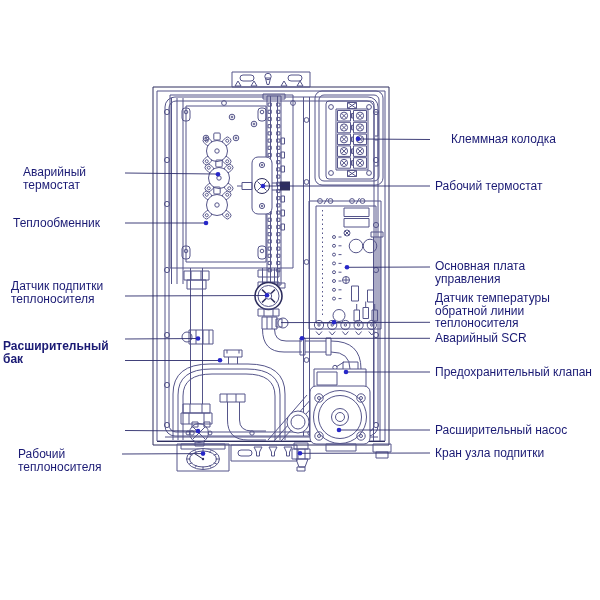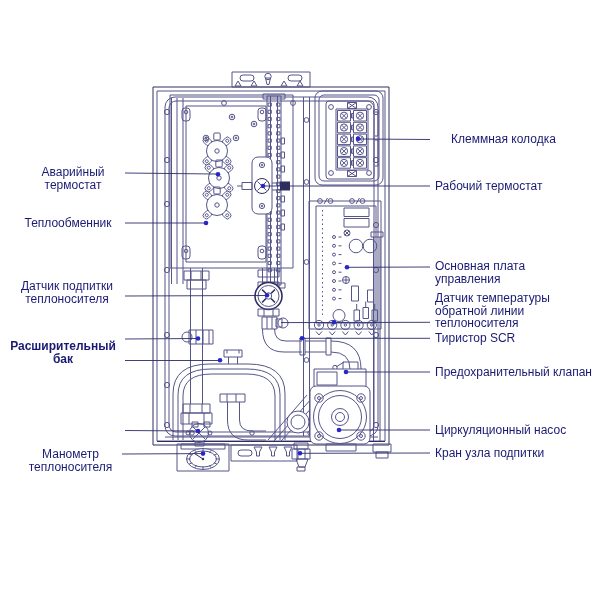--- a/index.html
+++ b/index.html
@@ -3,21 +3,21 @@
 <meta charset="utf-8">
 <style>
   :root{
     --line:#55558a; --dark:#2e2e5e; --leader:#2b2b6b; --text:#1a1a74; --dot:#2727c8; --bg:#ffffff;
   }
   html,body{margin:0;padding:0;background:#fff;}
   #stage{position:relative;width:600px;height:600px;background:var(--bg);overflow:hidden;
          font-family:"Liberation Sans","DejaVu Sans",sans-serif;}
   #diagram{position:absolute;left:0;top:0;}
   .lbl{position:absolute;font-size:12px;line-height:12.5px;color:var(--text);}
-  .lbl.l{text-align:center;}
+  .lbl.l{text-align:left;}
   .lbl.r{text-align:left;}
   svg *{vector-effect:non-scaling-stroke;}
   .st{stroke:var(--line);fill:none;stroke-width:1;}
   .dk{stroke:var(--dark);fill:none;stroke-width:1;}
   .thick{stroke:var(--dark);fill:none;stroke-width:1.6;}
   .fillw{fill:#fff;}
   .solid{fill:var(--dark);stroke:none;}
   .ld{stroke:var(--leader);stroke-width:0.9;fill:none;}
   .dot{fill:var(--dot);stroke:none;}
   .dash{stroke-dasharray:1.5,3;}
@@ -579,23 +579,23 @@
         <circle class="dot" cx="339" cy="430" r="2.3"></circle>
       <path class="ld" d="M430,453 L302,453.3"></path>
         <circle class="dot" cx="300" cy="453.3" r="2.3"></circle>
     </g>
   </svg>
 
   <div class="lbl l" style="left:23px;  top:166px; width:100px;">Аварийный термостат</div>
   <div class="lbl l" style="left:13px;  top:217px; width:110px;">Теплообменник</div>
   <div class="lbl l" style="left:11px;  top:280px; width:112px;">Датчик подпитки теплоносителя</div>
   <div class="lbl l" style="left:3px;   top:340px; width:120px;font-weight:bold;">Расширительный бак</div>
-  <div class="lbl l" style="left:18px;  top:448px; width:105px;">Манометр теплоносителя</div>
+  <div class="lbl l" style="left:18px;  top:448px; width:105px;">Рабочий теплоносителя</div>
 
   <div class="lbl r" style="left:435px; top:133px; width:150px;margin-left:16px;">Клеммная колодка</div>
   <div class="lbl r" style="left:435px; top:180px; width:150px;">Рабочий термостат</div>
   <div class="lbl r" style="left:435px; top:260px; width:112px;">Основная плата управления</div>
   <div class="lbl r" style="left:435px; top:292px; width:135px;">Датчик температуры обратной линии теплоносителя</div>
-  <div class="lbl r" style="left:435px; top:332px; width:130px;">Тиристор SCR</div>
+  <div class="lbl r" style="left:435px; top:332px; width:130px;">Аварийный SCR</div>
   <div class="lbl r" style="left:435px; top:366px; width:170px;">Предохранительный клапан</div>
-  <div class="lbl r" style="left:435px; top:424px; width:160px;">Циркуляционный насос</div>
+  <div class="lbl r" style="left:435px; top:424px; width:160px;">Расширительный насос</div>
   <div class="lbl r" style="left:435px; top:447px; width:150px;">Кран узла подпитки</div>
 </div>
 
 </body></html>

